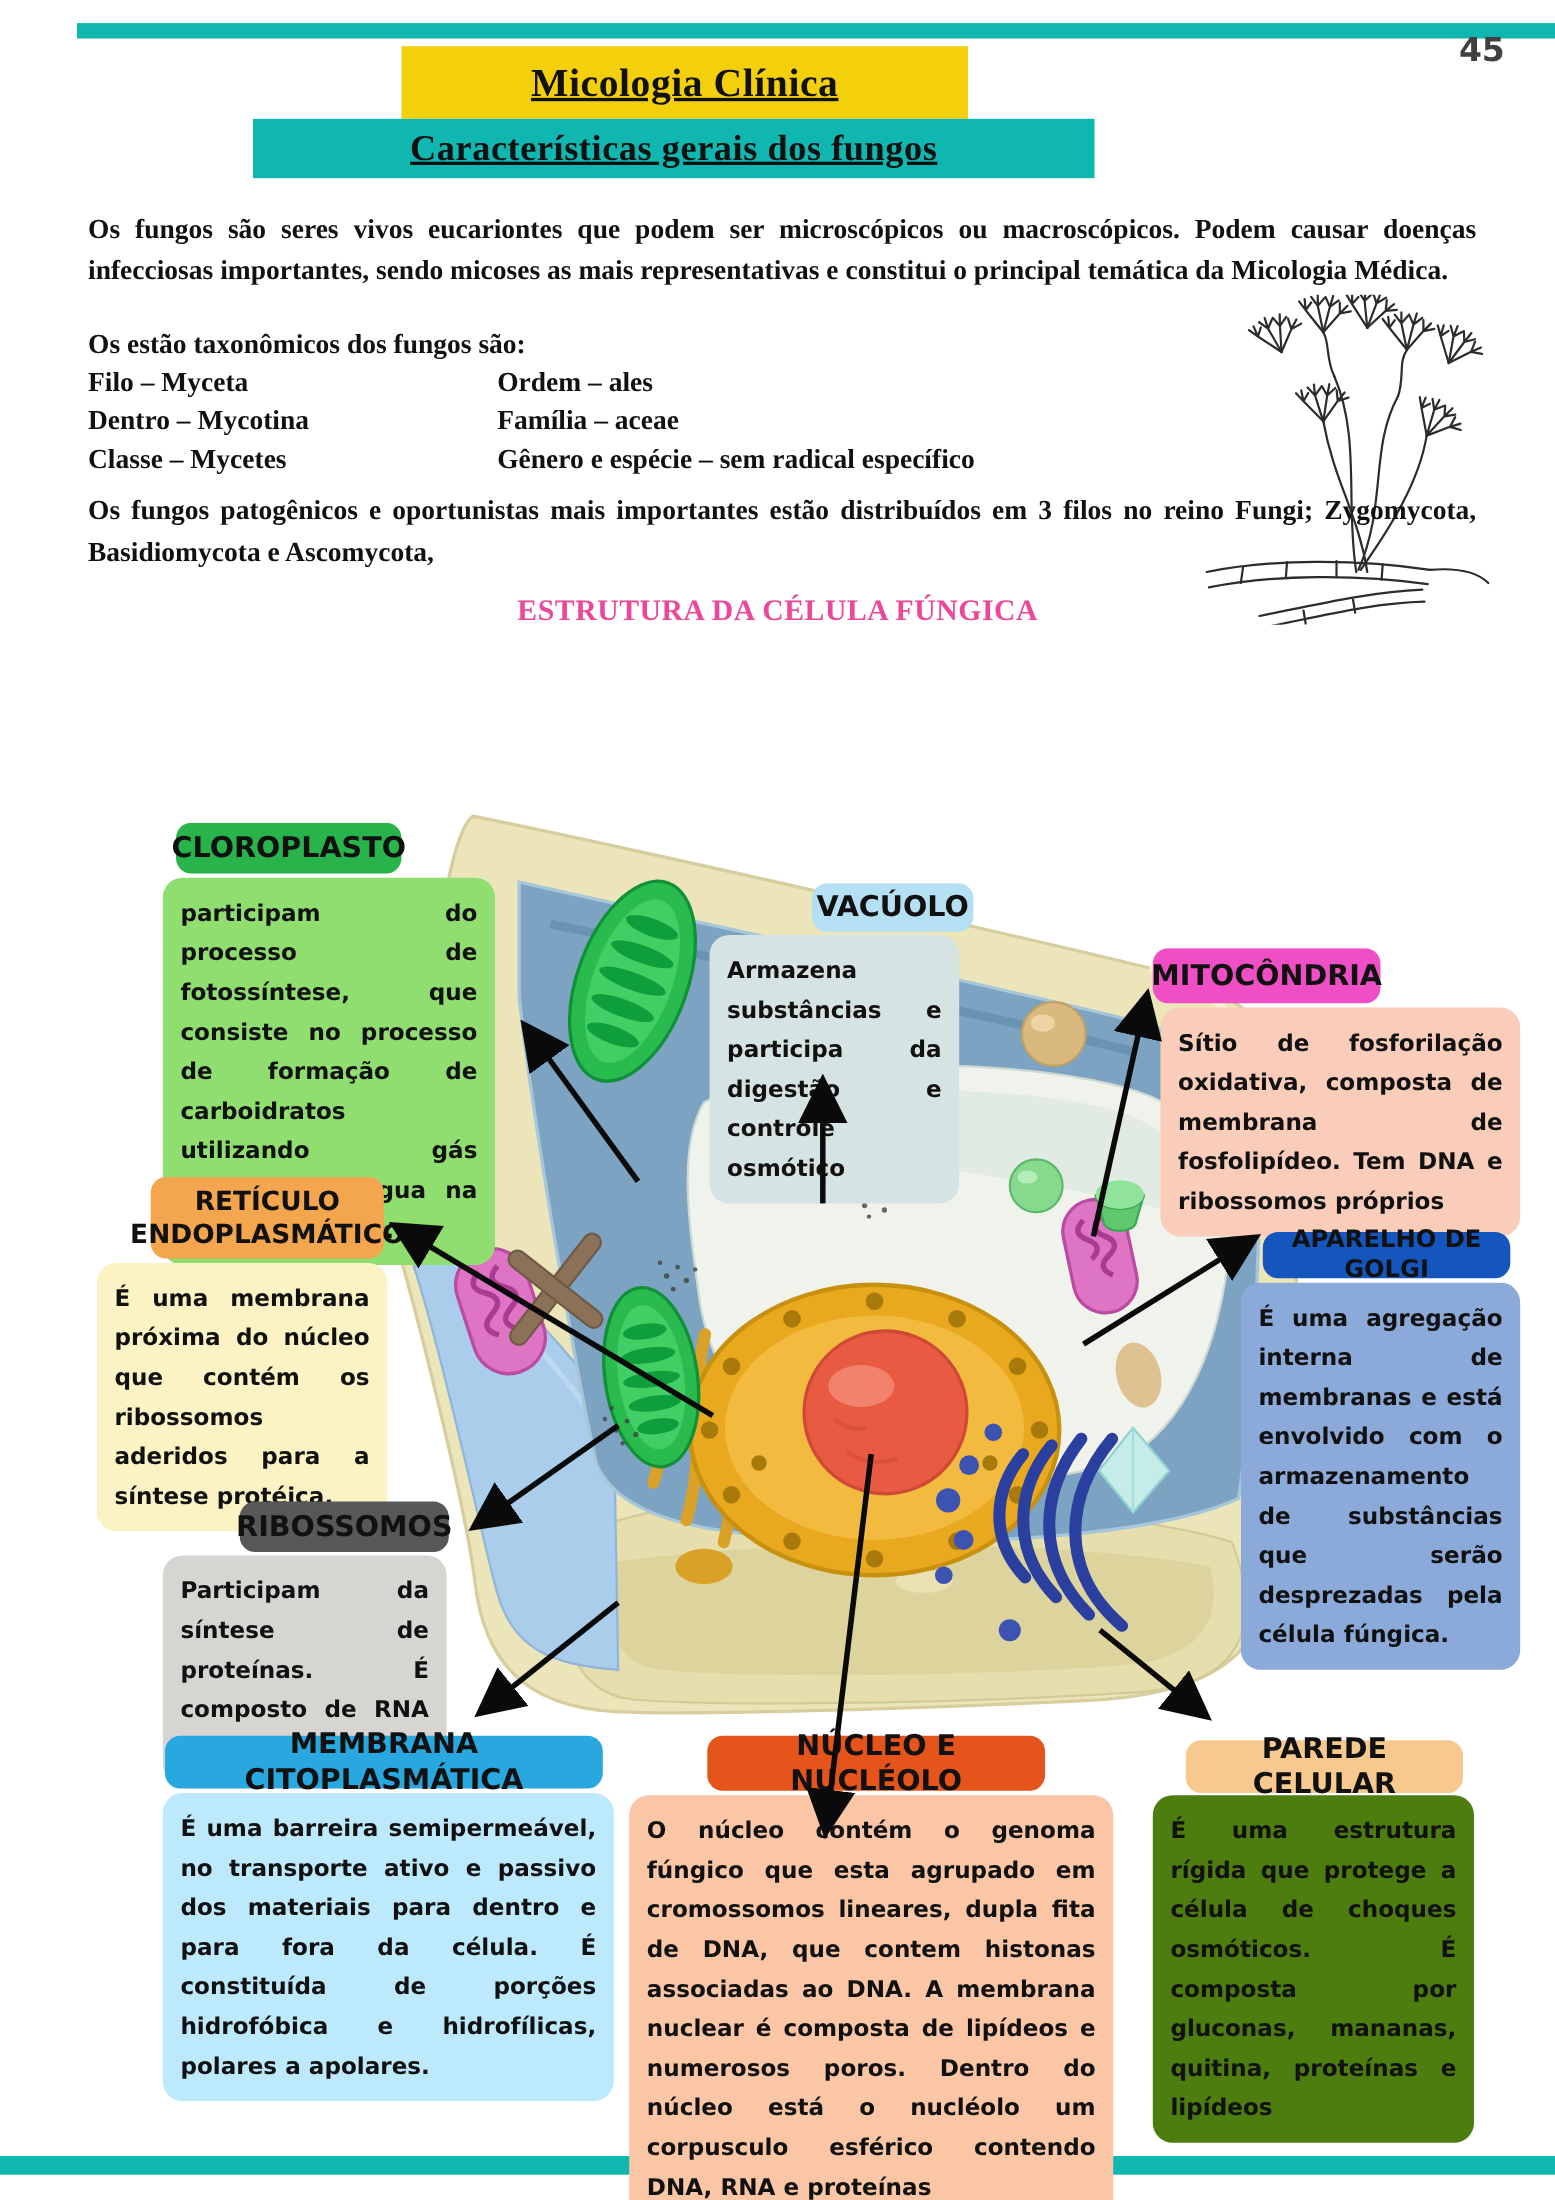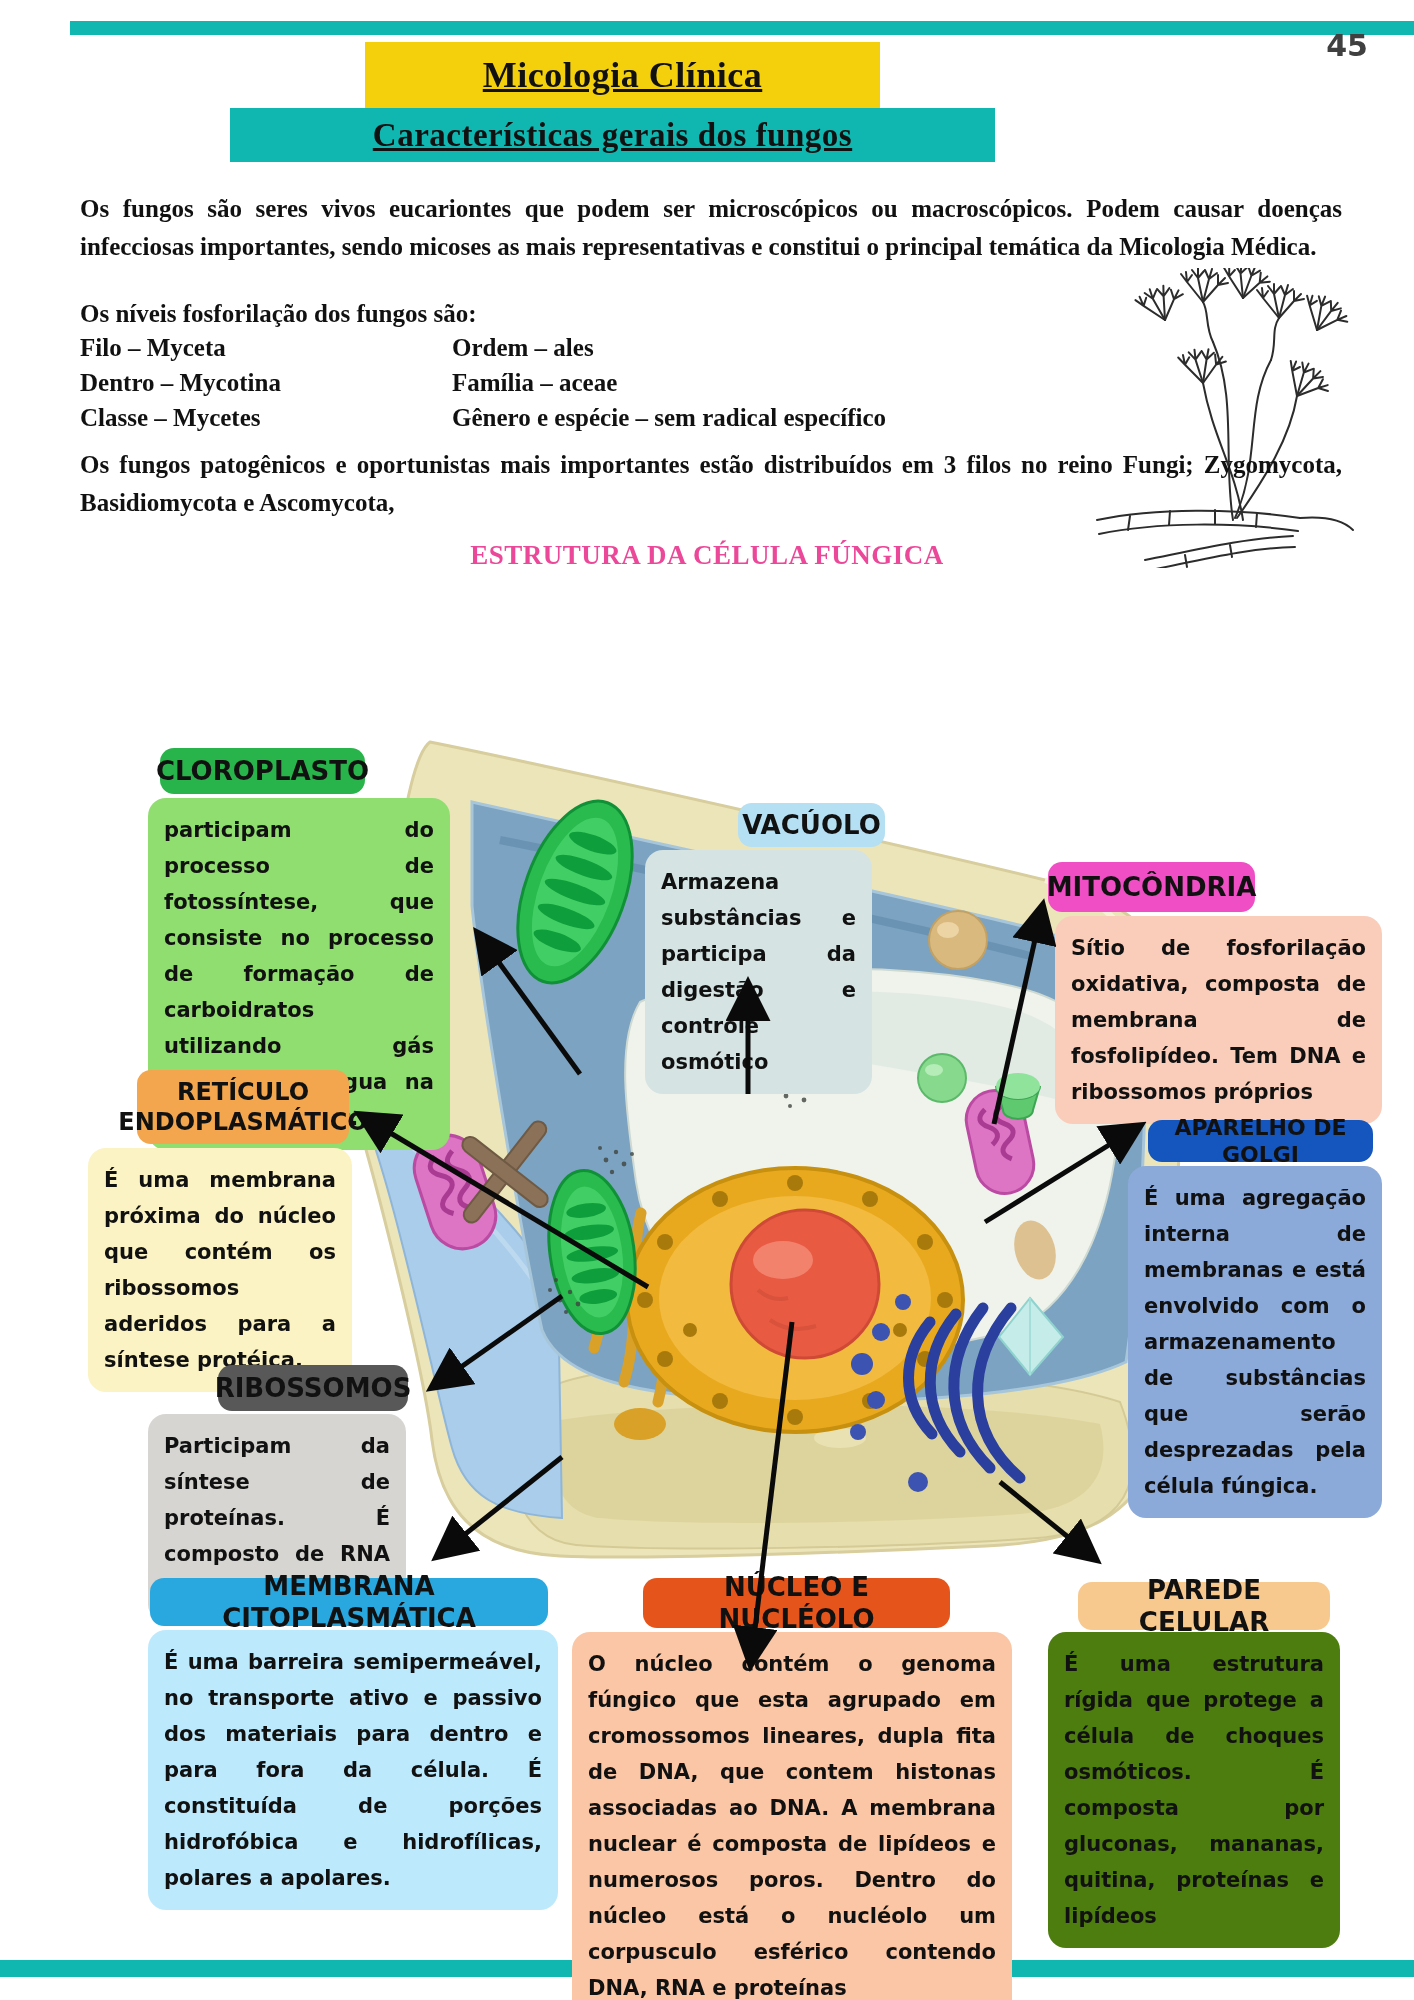--- a/index.html
+++ b/index.html
@@ -33,21 +33,21 @@
   <div class="bar" style="left:70px;top:21px;width:1344px;height:14px;"></div>
   <div class="bar" style="left:0;top:1960px;width:1414px;height:17px;"></div>
 
   <div class="pagenum">45</div>
 
   <div class="banner yellow">Micologia Clínica</div>
   <div class="banner teal">Características gerais dos fungos</div>
 
   <div class="bodytext" style="top:190px;">Os fungos são seres vivos eucariontes que podem ser microscópicos ou macroscópicos. Podem causar doenças infecciosas importantes, sendo micoses as mais representativas e constitui o principal temática da Micologia Médica.</div>
 
-  <div class="taxitem" style="left:80px;top:300px;">Os níveis fosforilação dos fungos são:</div>
+  <div class="taxitem" style="left:80px;top:300px;">Os estão taxonômicos dos fungos são:</div>
   <div class="taxitem" style="left:80px;top:334px;">Filo – Myceta</div>
   <div class="taxitem" style="left:80px;top:369px;">Dentro – Mycotina</div>
   <div class="taxitem" style="left:80px;top:404px;">Classe – Mycetes</div>
   <div class="taxitem" style="left:452px;top:334px;">Ordem – ales</div>
   <div class="taxitem" style="left:452px;top:369px;">Família – aceae</div>
   <div class="taxitem" style="left:452px;top:404px;">Gênero e espécie – sem radical específico</div>
 
   <svg class="abs" style="left:1085px;top:268px;" width="280" height="300" viewBox="0 0 280 300">
     <g stroke="#2c2c2c" stroke-width="2" fill="none" stroke-linecap="round">
       <defs>

